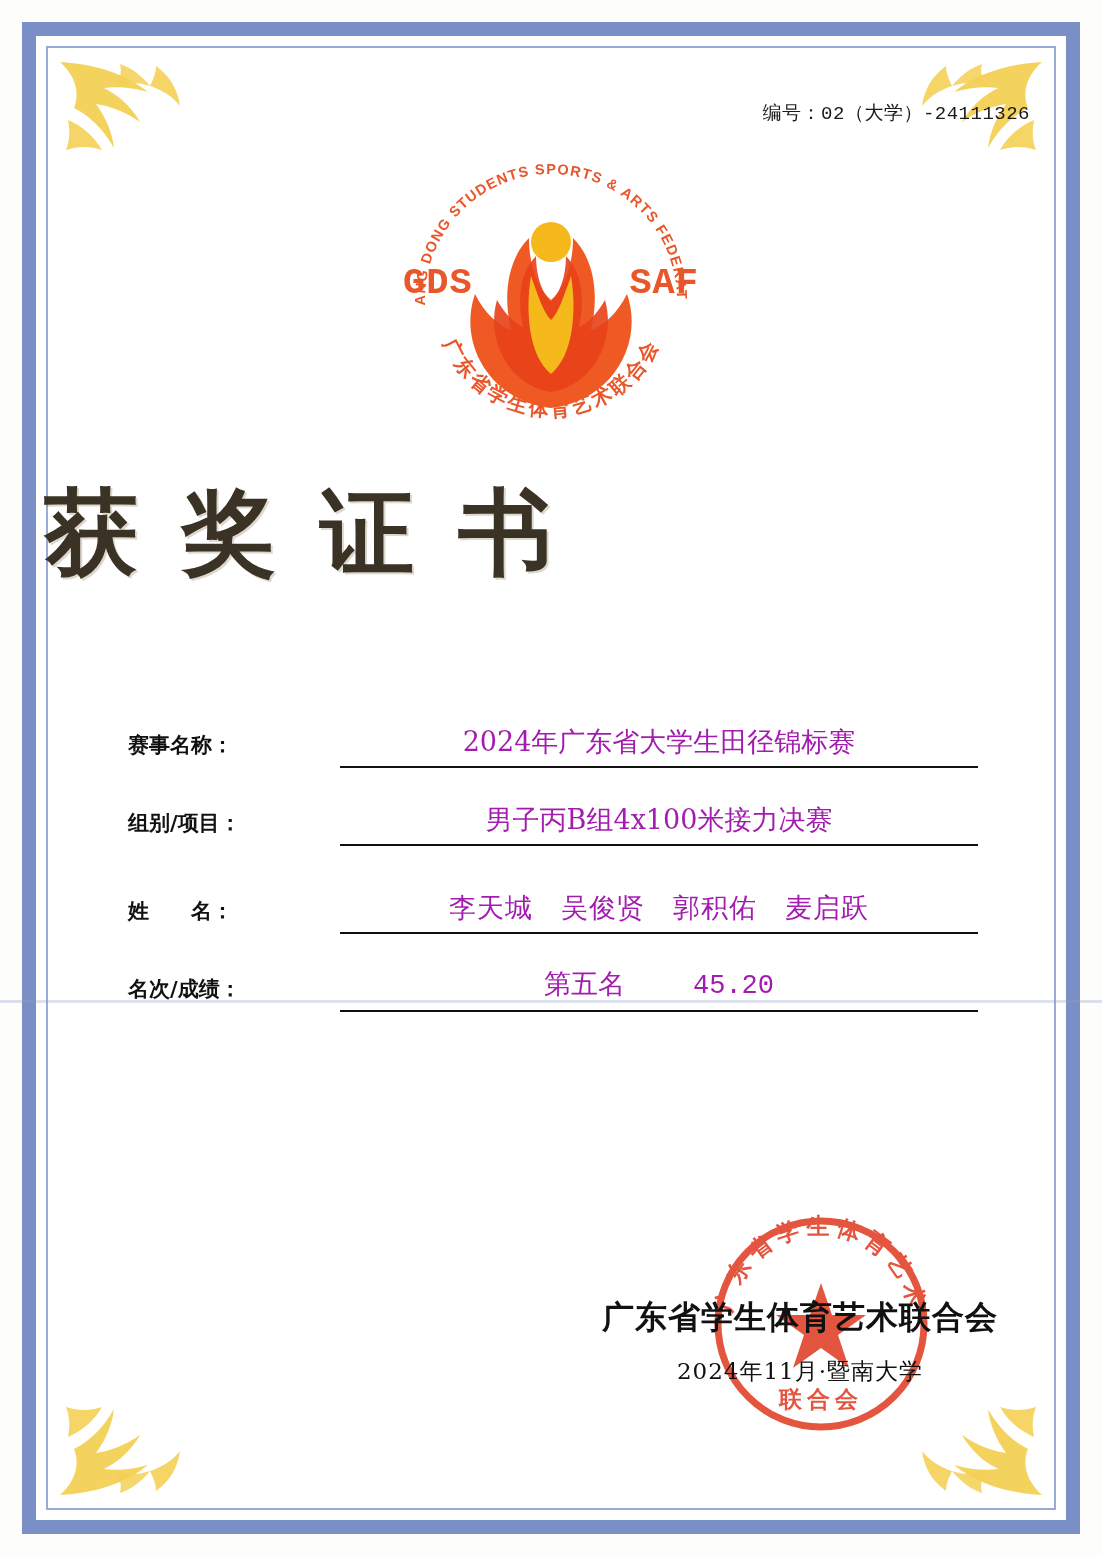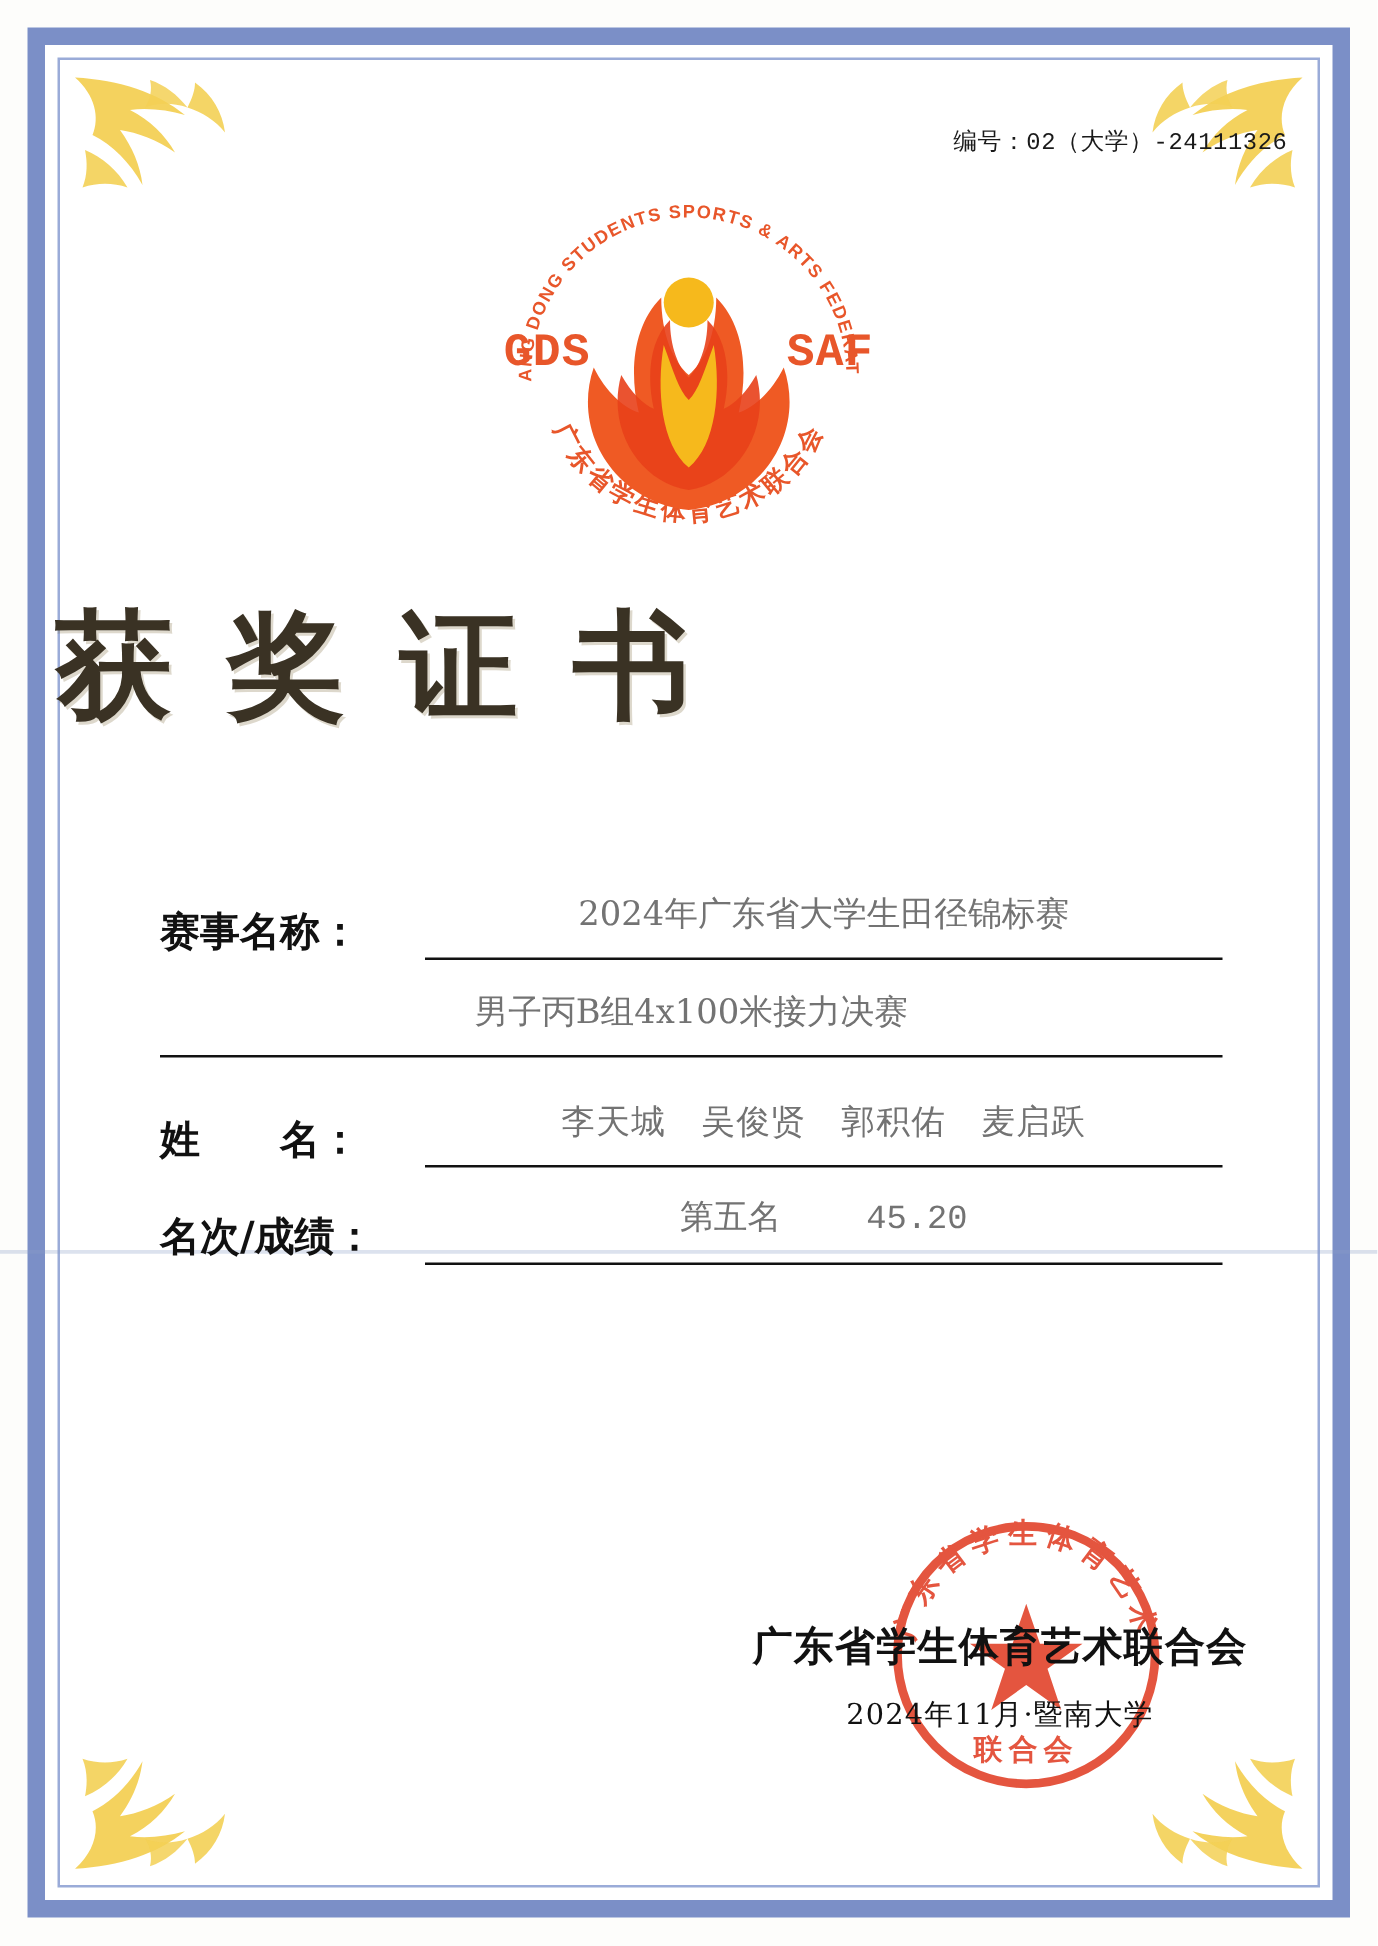--- a/index.html
+++ b/index.html
@@ -114,39 +114,39 @@
   .field-row {
     display: flex;
     align-items: flex-end;
     margin-bottom: 26px;
     height: 52px;
   }
   .field-row.gap-before { margin-top: 36px; }
   .field-label {
     font-family: "DejaVu Serif", "Liberation Serif", serif;
     font-weight: bold;
-    font-size: 32px;
+    font-size: 21px;
     color: #111;
     width: 212px;
     flex: none;
     white-space: nowrap;
     letter-spacing: 0px;
     line-height: 46px;
   }
   .field-label.spaced {
     letter-spacing: 0;
   }
   .field-value {
     flex: 1;
     border-bottom: 2px solid #111;
     text-align: center;
     font-family: "DejaVu Serif", "Liberation Serif", serif;
     font-size: 27px;
-    color: #737373;
-    padding-bottom: 14px;
+    color: #a21caf;
+    padding-bottom: 4px;
     line-height: 40px;
     white-space: nowrap;
   }
   .field-value.names {
     letter-spacing: 1px;
   }
   .field-value .rank {
     display: inline-block;
     margin-right: 68px;
   }
@@ -289,20 +289,21 @@
   <div class="scanline"></div>
 
   <div class="fields">
 
     <div class="field-row">
       <div class="field-label">赛事名称：</div>
       <div class="field-value">2024年广东省大学生田径锦标赛</div>
     </div>
 
     <div class="field-row">
+      <div class="field-label">组别/项目：</div>
       <div class="field-value">男子丙B组4x100米接力决赛</div>
     </div>
 
     <div class="field-row gap-before">
       <div class="field-label spaced">姓　　名：</div>
       <div class="field-value names">李天城　吴俊贤　郭积佑　麦启跃</div>
     </div>
 
     <div class="field-row">
       <div class="field-label">名次/成绩：</div>

